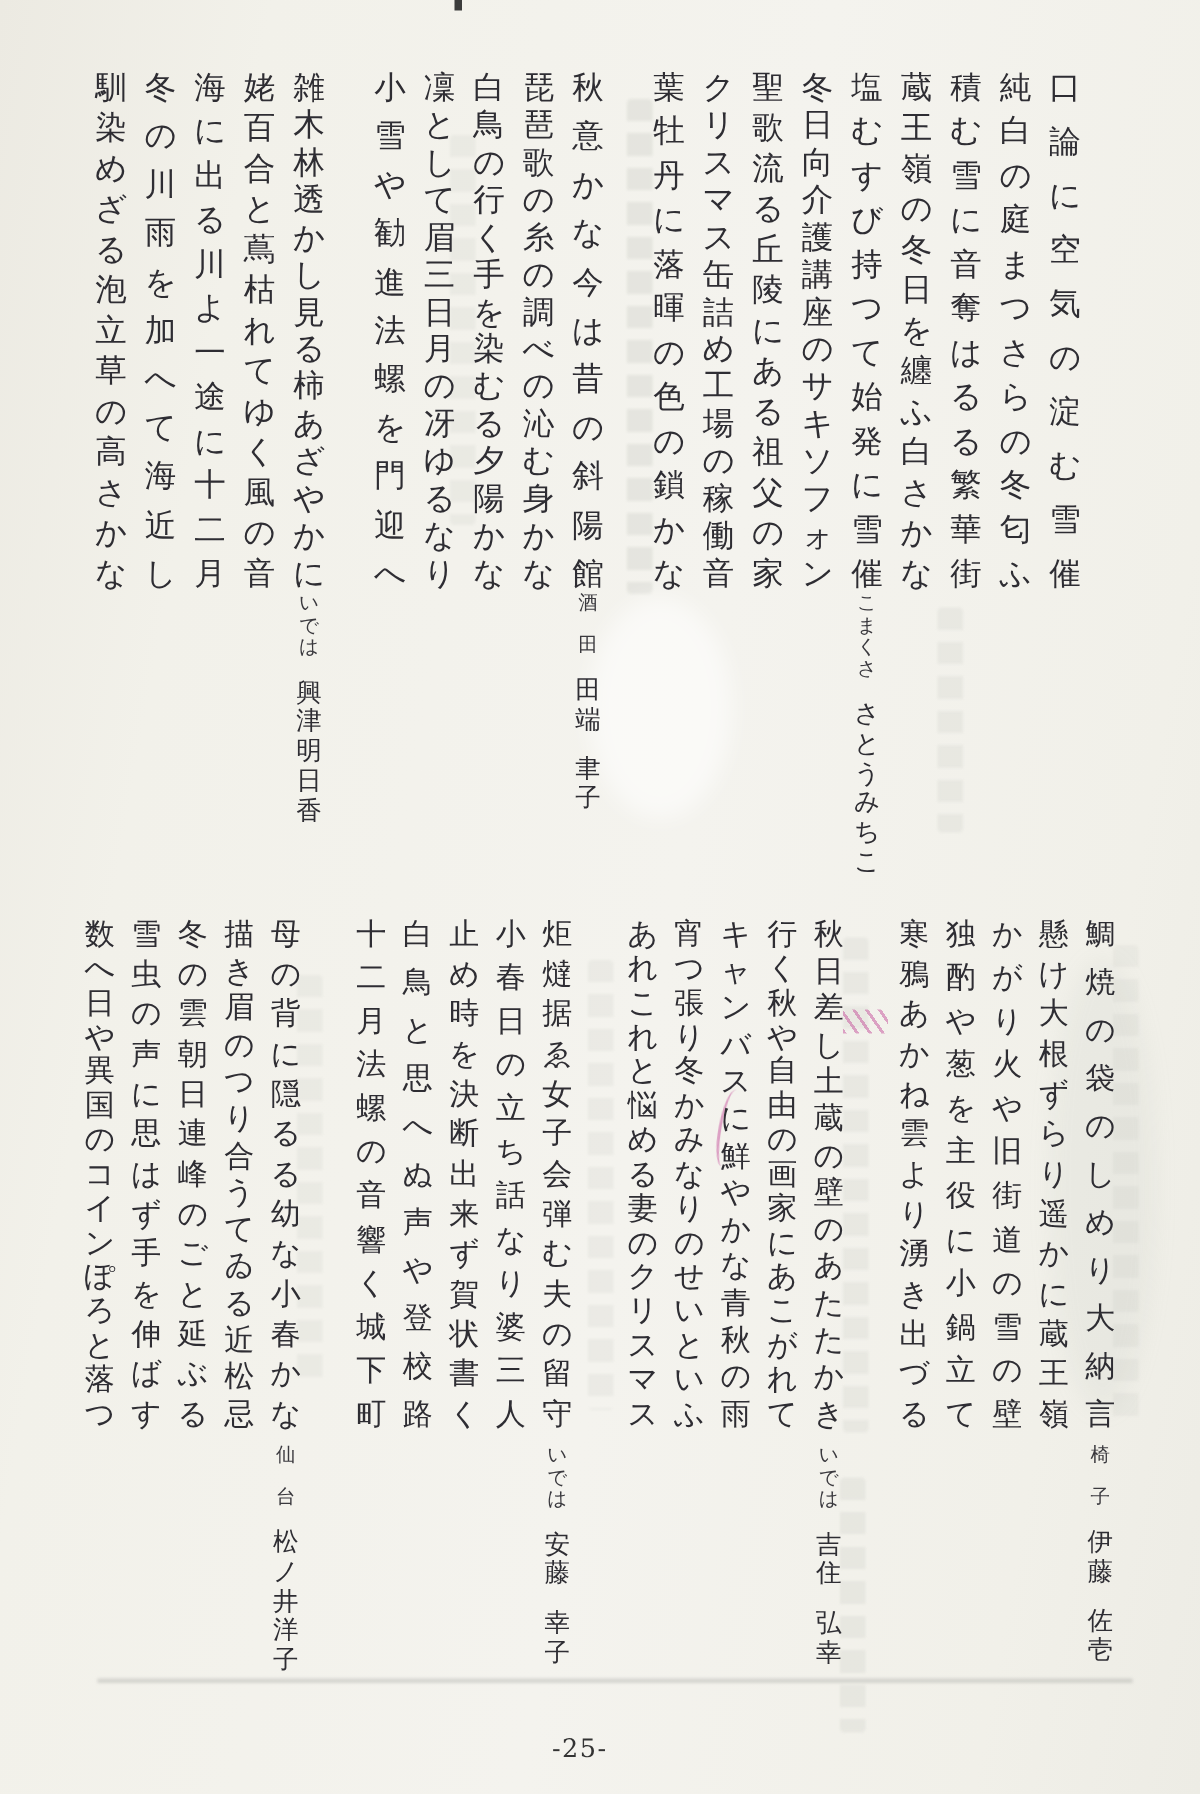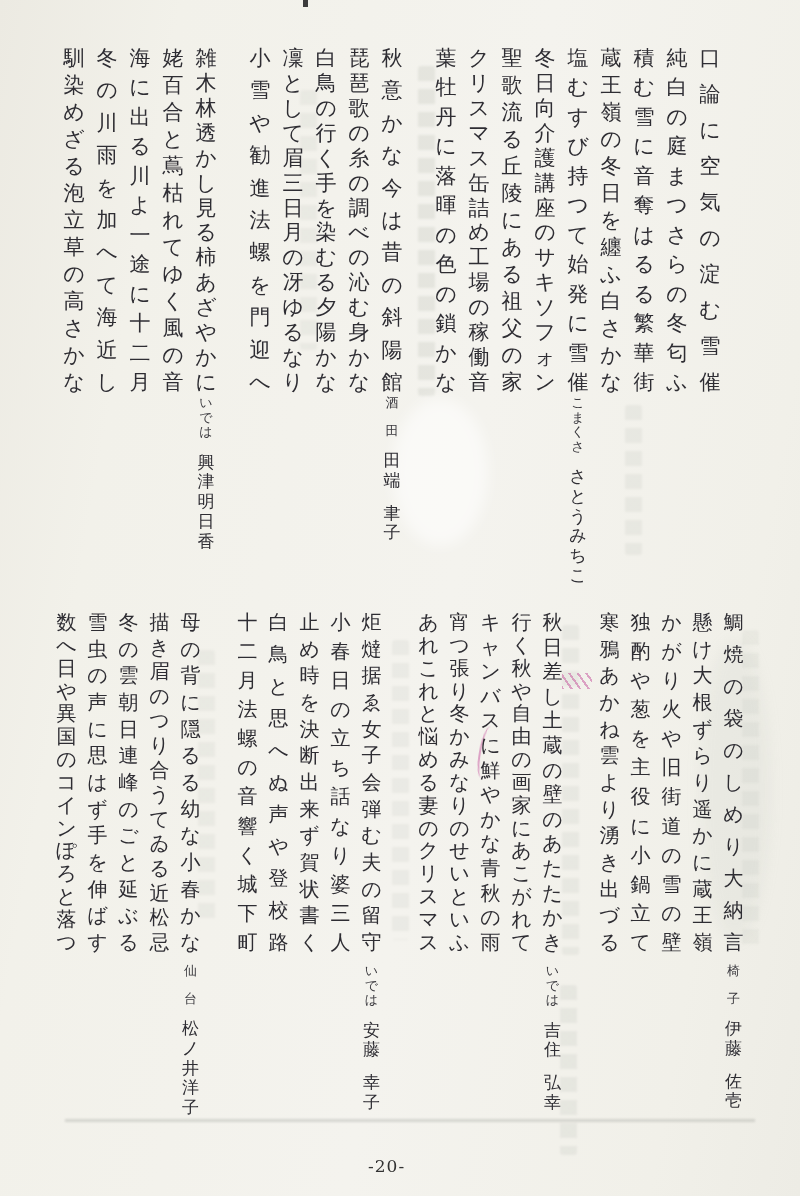--- a/index.html
+++ b/index.html
@@ -840,14 +840,14 @@
             <span>ぽ</span>
             <span>ろ</span>
             <span>と</span>
             <span>落</span>
             <span>つ</span>
           </div>
         </div>
       </div>
     </div>
 
-  <div id="page-number">-20-</div>
+  <div id="page-number">-25-</div>
 </div>
 
 </body></html>

